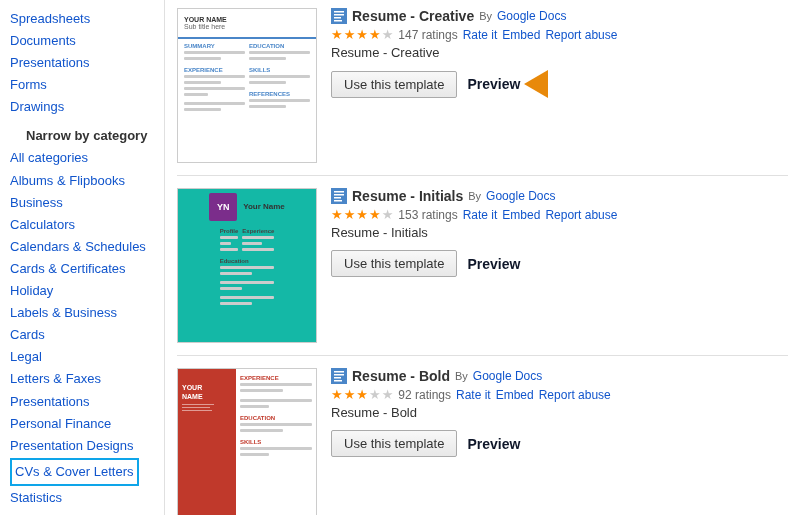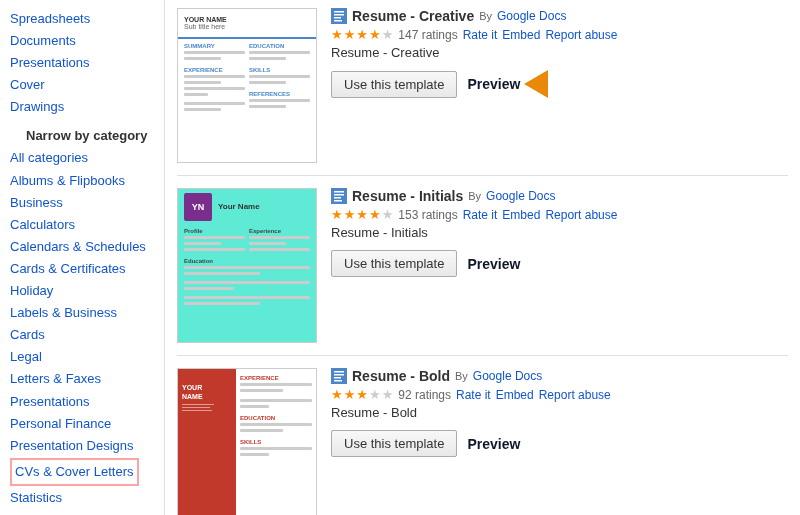--- a/index.html
+++ b/index.html
@@ -244,39 +244,39 @@
       border-right: 24px solid #e8890a;
     }
   </style>
 </head>
 <body>
 
 <div class="sidebar">
   <a href="#" style="color:#1155cc;">Spreadsheets</a>
   <a href="#">Documents</a>
   <a href="#">Presentations</a>
-  <a href="#">Cover</a>
+  <a href="#">Forms</a>
   <a href="#">Drawings</a>
 
   <div class="section-title">Narrow by category</div>
 
   <a href="#">All categories</a>
   <a href="#">Albums &amp; Flipbooks</a>
   <a href="#">Business</a>
   <a href="#">Calculators</a>
   <a href="#">Calendars &amp; Schedules</a>
   <a href="#">Cards &amp; Certificates</a>
   <a href="#">Holiday</a>
   <a href="#">Labels &amp; Business Cards</a>
   <a href="#">Legal</a>
   <a href="#">Letters &amp; Faxes</a>
   <a href="#">Presentations</a>
   <a href="#">Personal Finance</a>
   <a href="#">Presentation Designs</a>
-  <div class="active-item" style="border:2px solid #fca5a5; background:transparent; padding:1px 3px; margin:1px 0;">
+  <div class="active-item" style="border:2px solid #0ea5e9; background:transparent; padding:1px 3px; margin:1px 0;">
     <a href="#" style="color:#1155cc; text-decoration:none;">CVs &amp; Cover Letters</a>
   </div>
   <a href="#">Statistics</a>
   <a href="#">Students &amp; Teachers</a>
 </div>
 
 <div class="main">
 
   <div class="template-item">
     <div class="template-thumbnail thumb-creative">
@@ -347,21 +347,21 @@
         <button class="use-template-btn">Use this template</button>
         <div class="arrow-container">
           <a href="#" class="preview-link">Preview</a>
           <div class="orange-arrow"></div>
         </div>
       </div>
     </div>
   </div>
 
   <div class="template-item">
-    <div class="template-thumbnail" style="background:#5eead4;">
+    <div class="template-thumbnail" style="background:#14b8a6;align-items:center;">
       <div class="thumb-initials-header">
         <div class="yn-badge">YN</div>
         <div class="thumb-initials-name">Your Name</div>
       </div>
       <div style="padding:4px 6px;">
         <div style="display:flex;gap:4px;margin-bottom:4px;">
           <div style="flex:1;">
             <div style="font-size:6px;font-weight:bold;color:#444;margin-bottom:2px;">Profile</div>
             <div class="thumb-line"></div>
             <div class="thumb-line short"></div>

